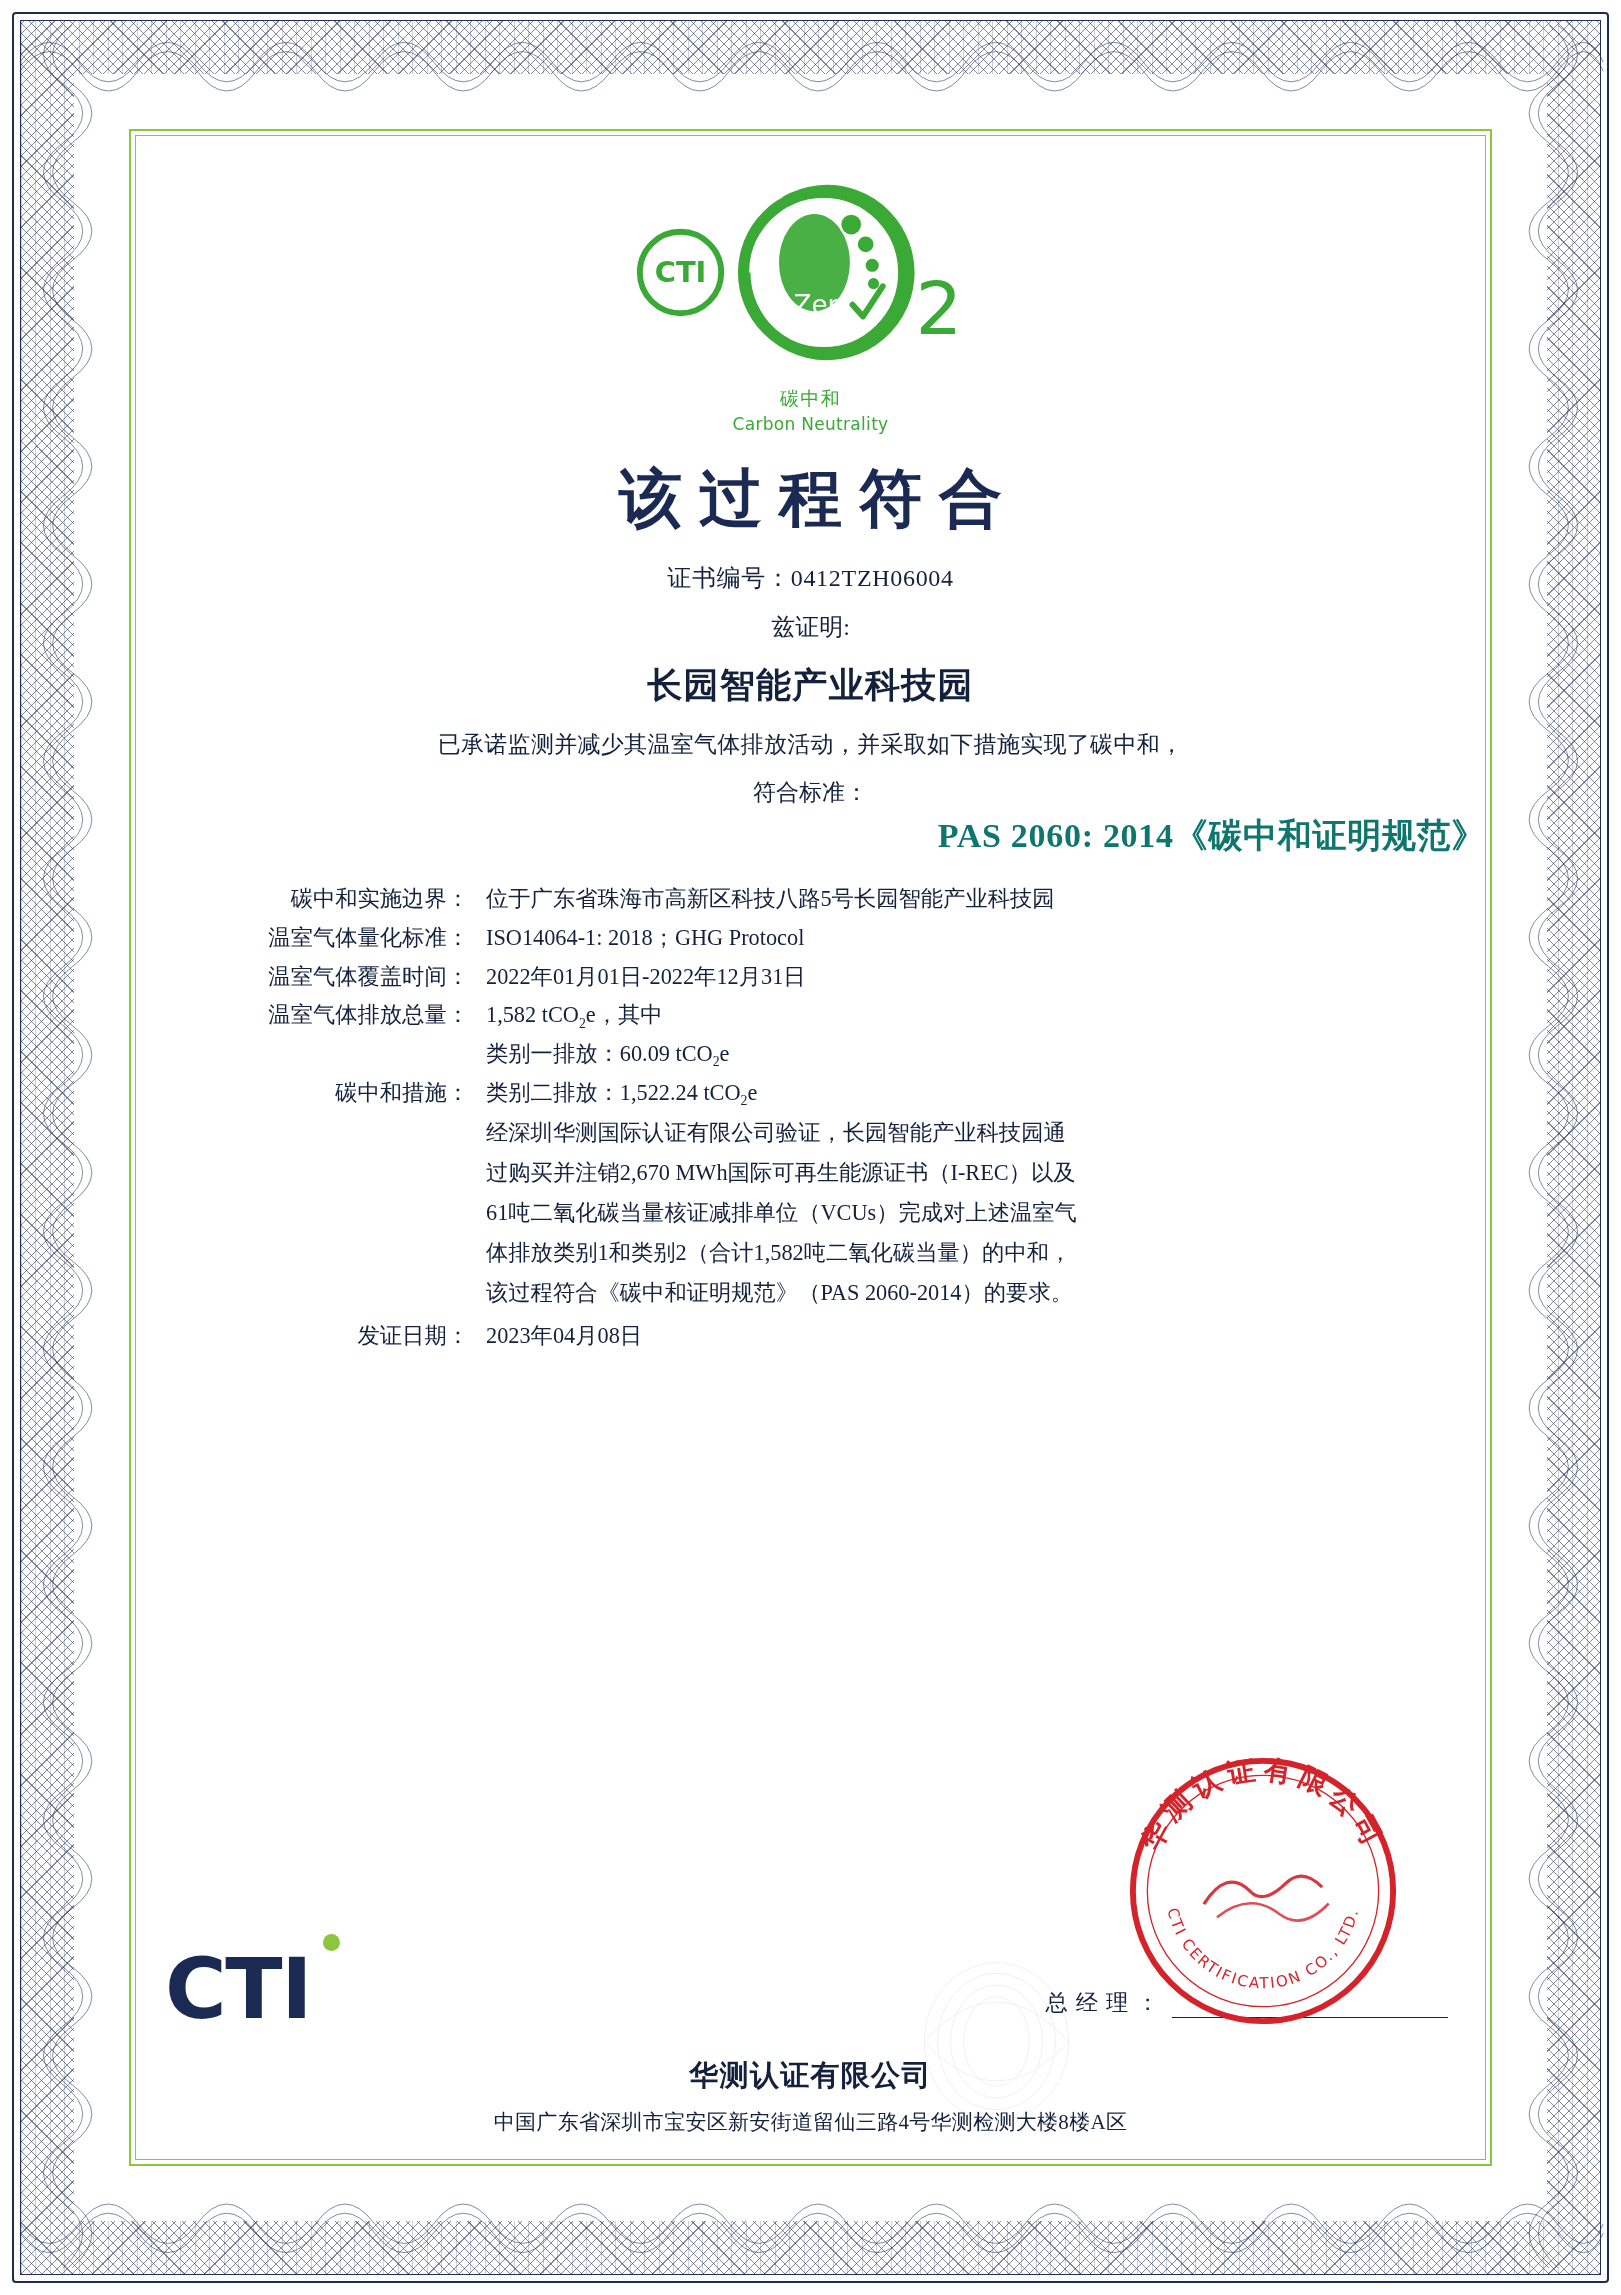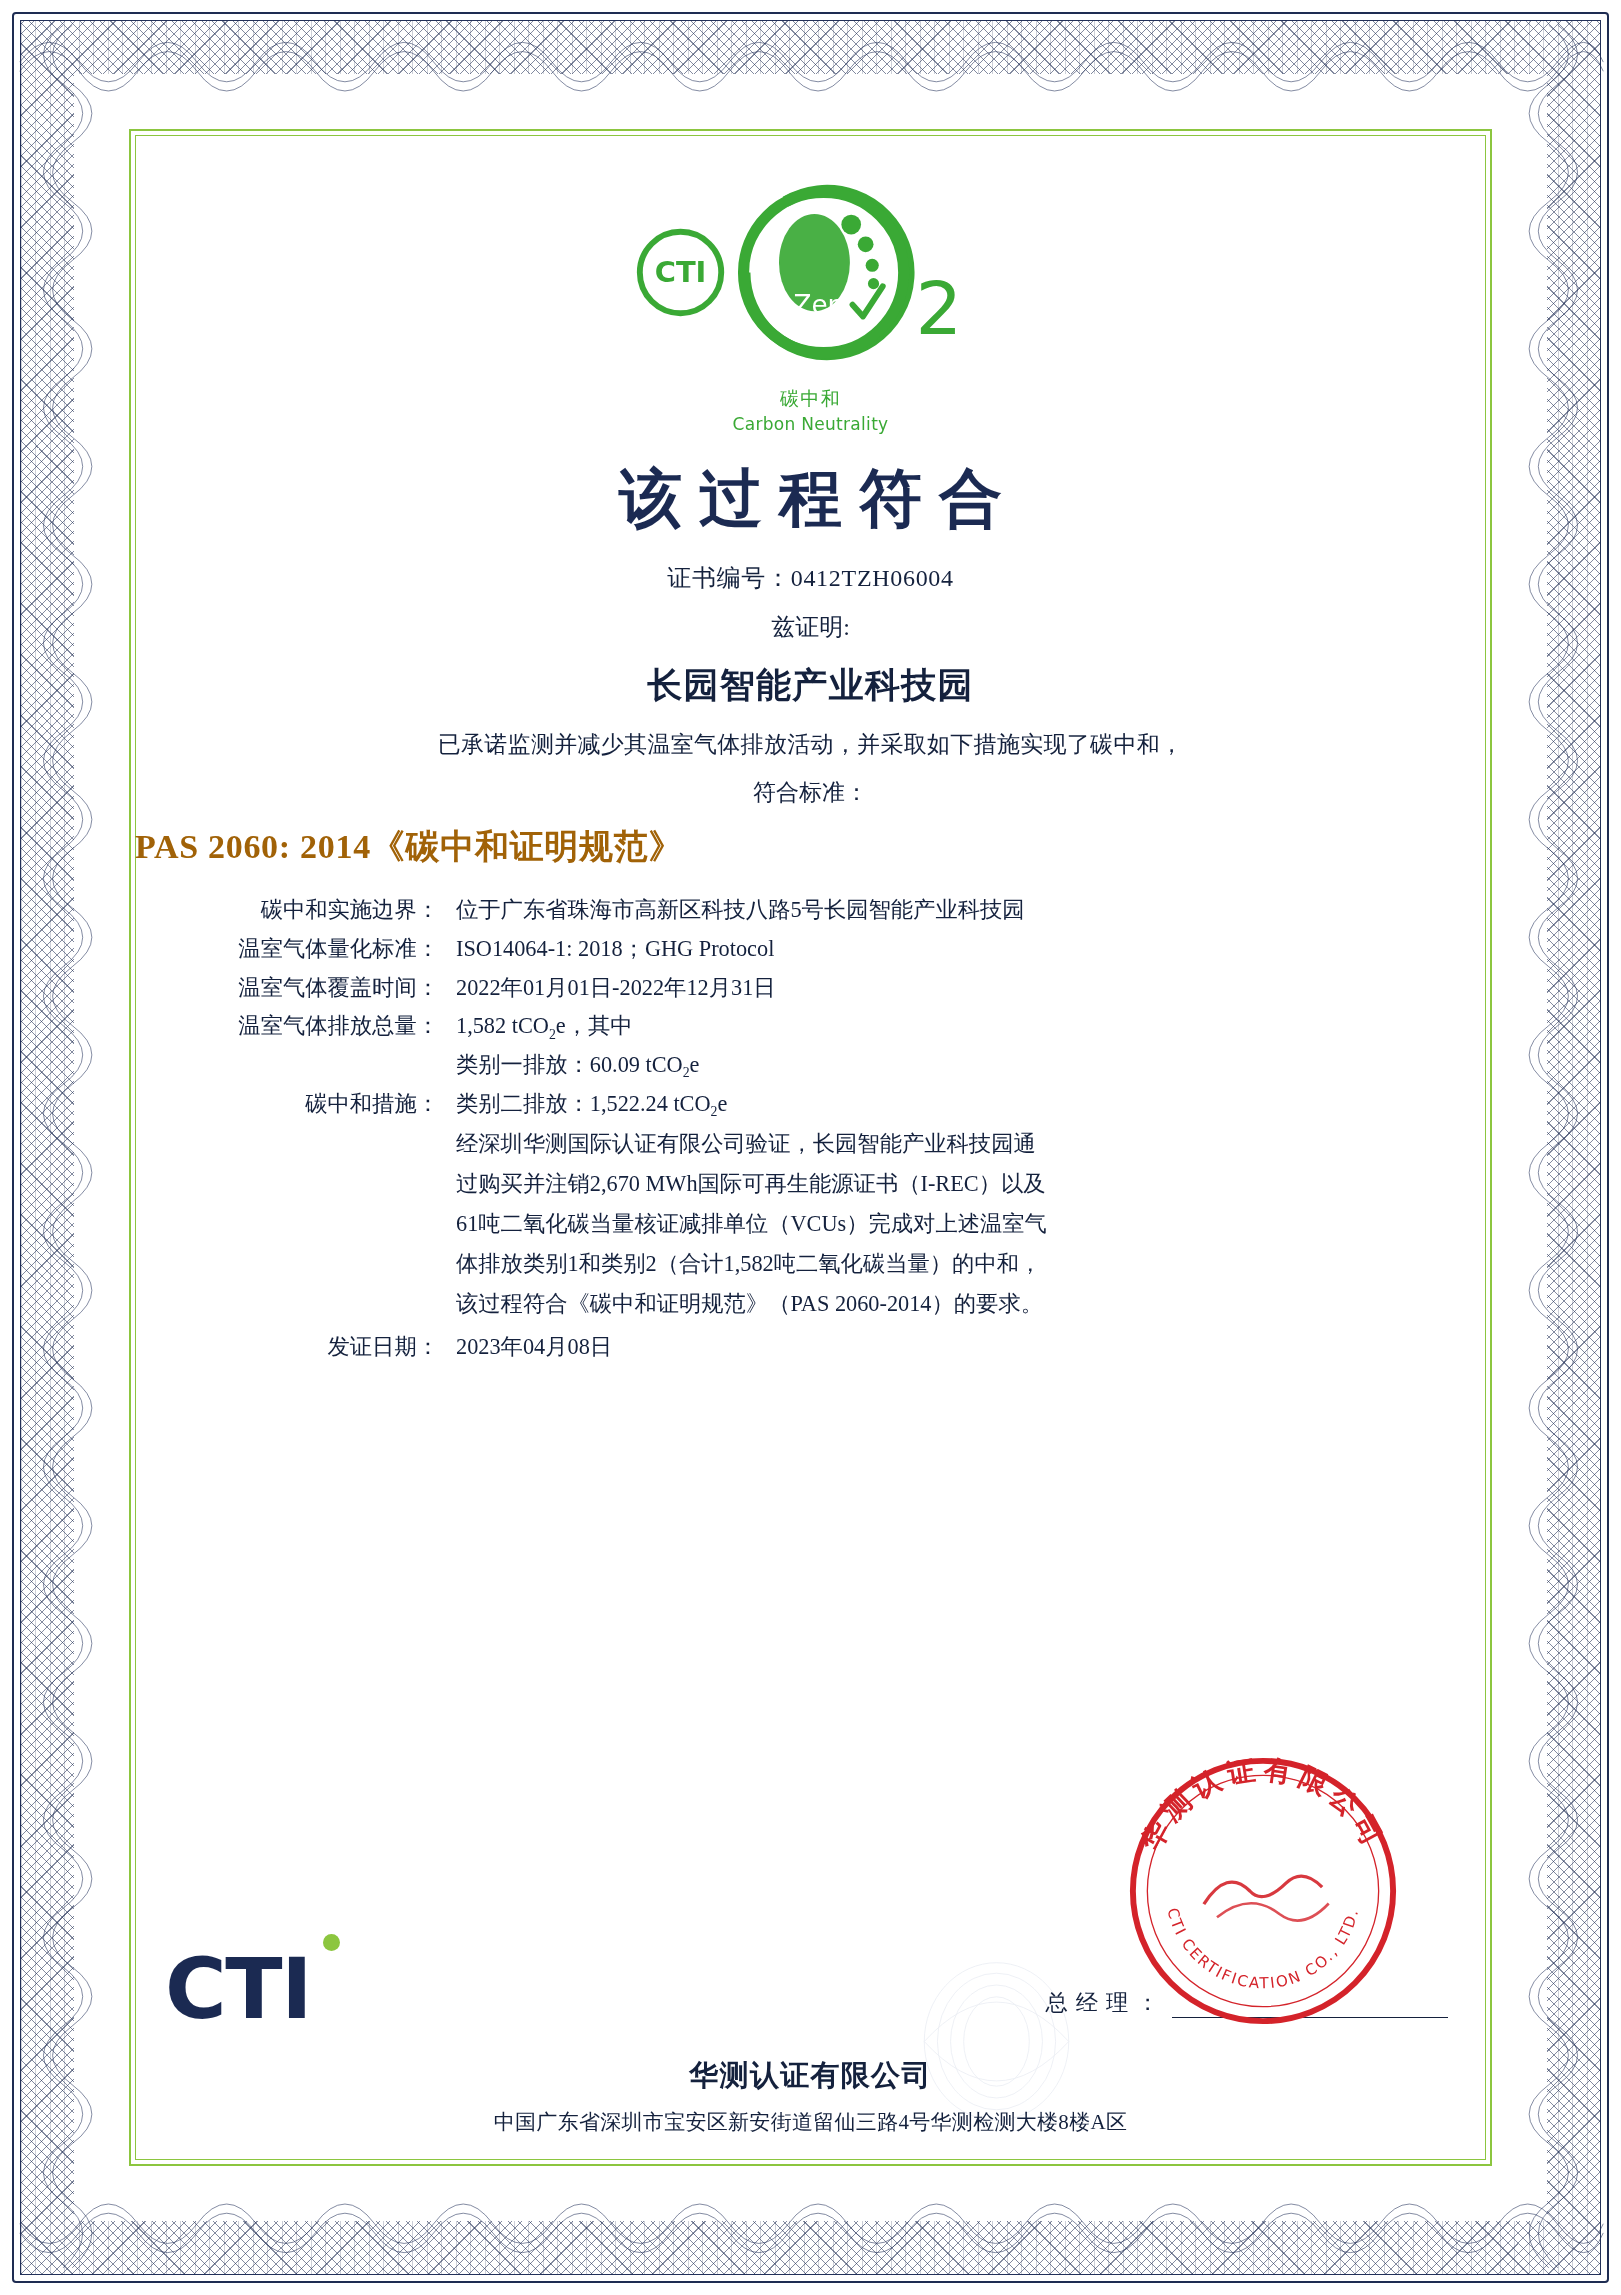--- a/index.html
+++ b/index.html
@@ -131,33 +131,33 @@
     margin-top: 20px;
     letter-spacing: 0.3px;
   }
   .standard-label {
     text-align: center;
     font-size: 23px;
     color: #14213d;
     margin-top: 17px;
   }
   .standard-value {
-    text-align: left;
+    text-align: right;
     font-family: "Liberation Serif", serif;
     font-weight: bold;
     font-size: 34px;
-    color: #a16207;
-    margin-top: 16px;
+    color: #0f766e;
+    margin-top: 5px;
     letter-spacing: 0.7px;
   }
 
   
   .details {
     margin-top: 22.3px;
-    padding-left: 71px;
+    padding-left: 101px;
     padding-right: 46px;
   }
   .row {
     display: flex;
     align-items: flex-start;
     font-size: 22.3px;
     color: #14213d;
     line-height: 1.62;
     margin-bottom: 2.6px;
   }

